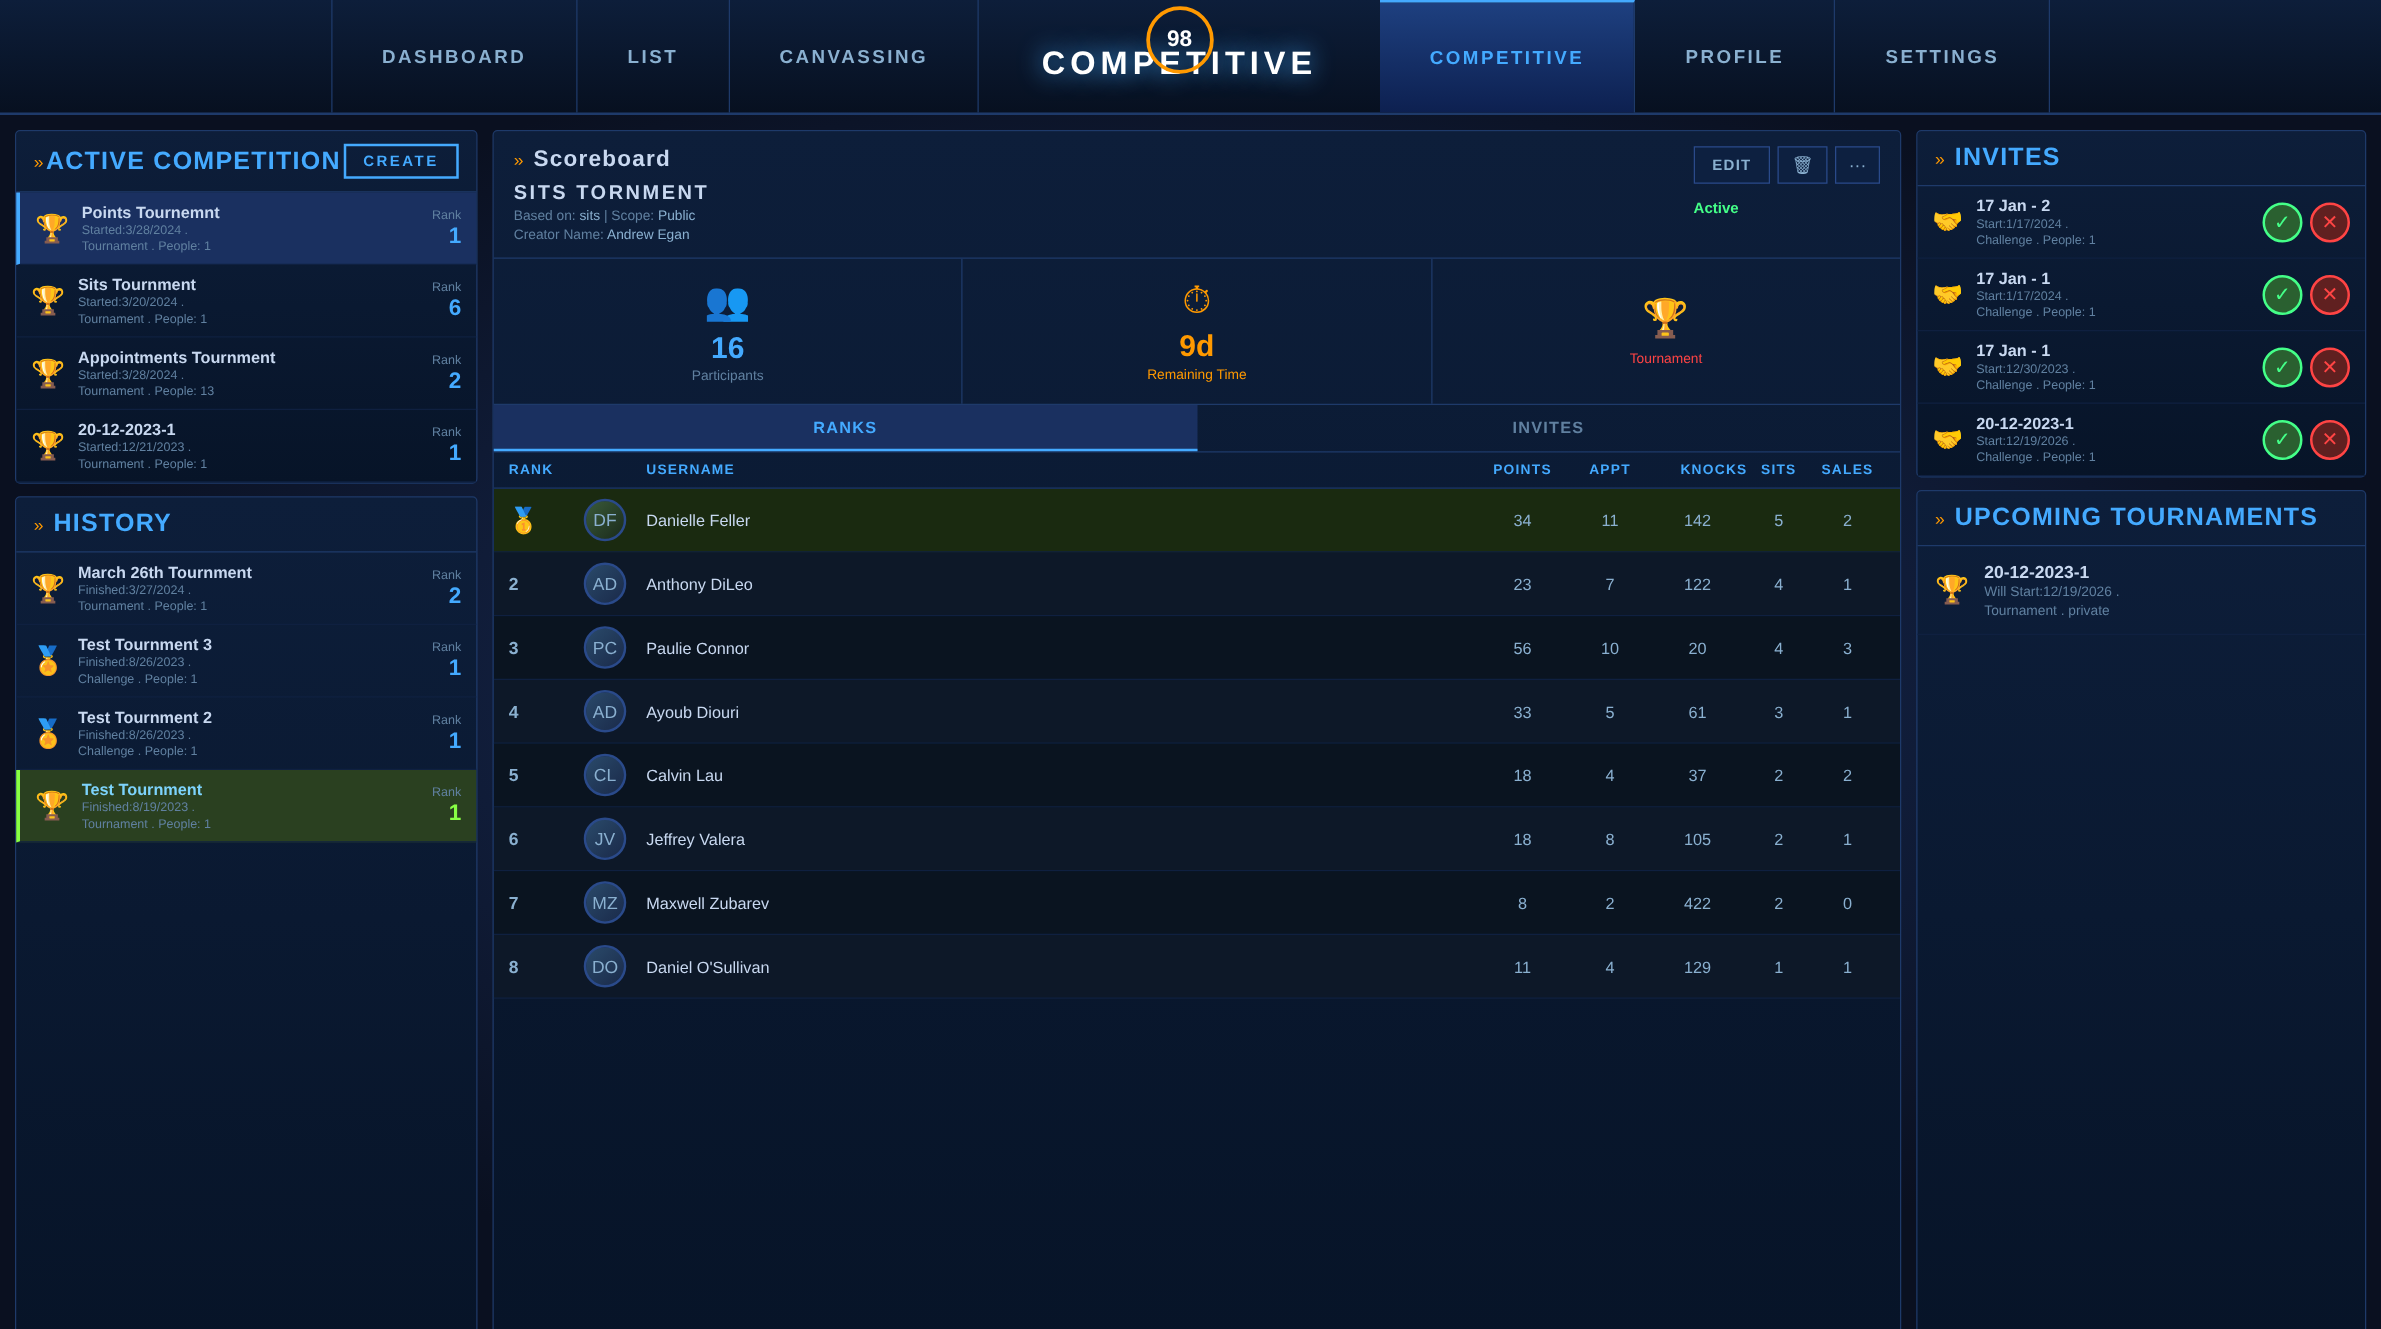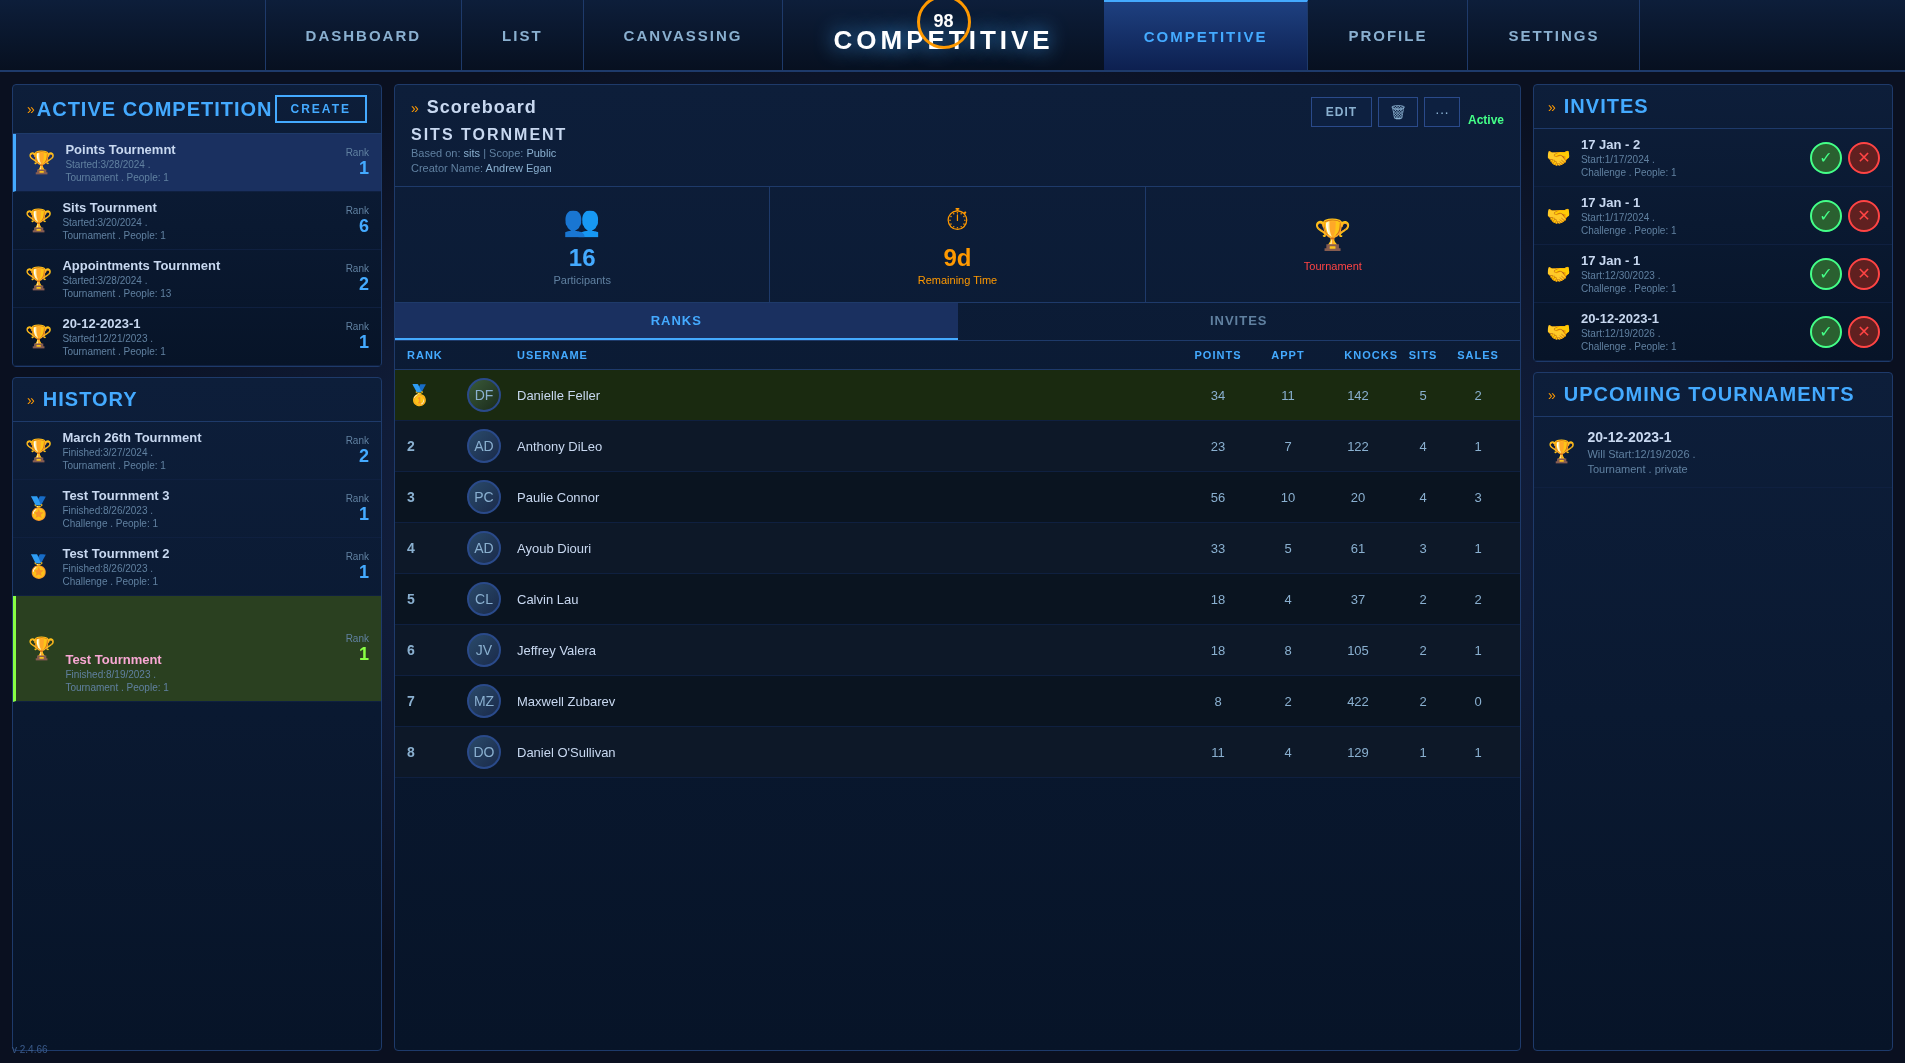--- a/index.html
+++ b/index.html
@@ -21,21 +21,21 @@
       z-index: 0;
     }
 
     
     .top-nav {
       position: relative;
       z-index: 10;
       display: flex;
       align-items: center;
       justify-content: center;
-      height: 72px;
+      height: 92px;
       background: linear-gradient(180deg, #0d1e3a 0%, #071020 100%);
       border-bottom: 2px solid #1e3a6a;
       gap: 0;
     }
     .nav-item {
       color: #8ab0d0;
       font-size: 15px;
       font-weight: 700;
       letter-spacing: 2px;
       padding: 0 40px;
@@ -173,21 +173,21 @@
     .t-rank-label { font-size: 10px; color: #6080a0; }
     .t-rank-num { font-size: 18px; font-weight: 900; color: #4af; }
 
     
     .history-panel { flex: 1; }
     .history-item { cursor: pointer; }
     .history-item.highlighted {
       background: #2a4020;
       border-left: 3px solid #8f4;
     }
-    .history-item.highlighted .t-name { color: #f9a8d4; margin-top: 48px; }
+    .history-item.highlighted .t-name { color: #7dd3fc; }
 
     
     .center-panel {
       flex: 1;
       display: flex;
       flex-direction: column;
       gap: 0;
     }
     .scoreboard-panel {
       flex: 1;
@@ -529,21 +529,21 @@
             <div style="display:flex;align-items:center;gap:8px;">
               <span class="chevron-icon">»</span>
               <span class="sb-title">Scoreboard</span>
             </div>
             <div style="margin-top:8px;">
               <div style="font-size:16px;font-weight:900;color:#c8d8f0;letter-spacing:2px;">SITS TORNMENT</div>
               <div class="sb-meta">Based on: <span>sits</span> | Scope: <span>Public</span></div>
               <div class="sb-meta">Creator Name: <span>Andrew Egan</span></div>
             </div>
           </div>
-          <div style="display:flex;flex-direction:row;align-items:flex-end;gap:8px;">
+          <div style="display:flex;flex-direction:column;gap:8px;">
             <div style="display:flex;gap:6px;">
               <button class="sb-btn">EDIT</button>
               <button class="sb-btn-icon">🗑</button>
               <button class="sb-btn-icon">···</button>
             </div>
             <div class="sb-status">Active</div>
           </div>
         </div>
       </div>
 

